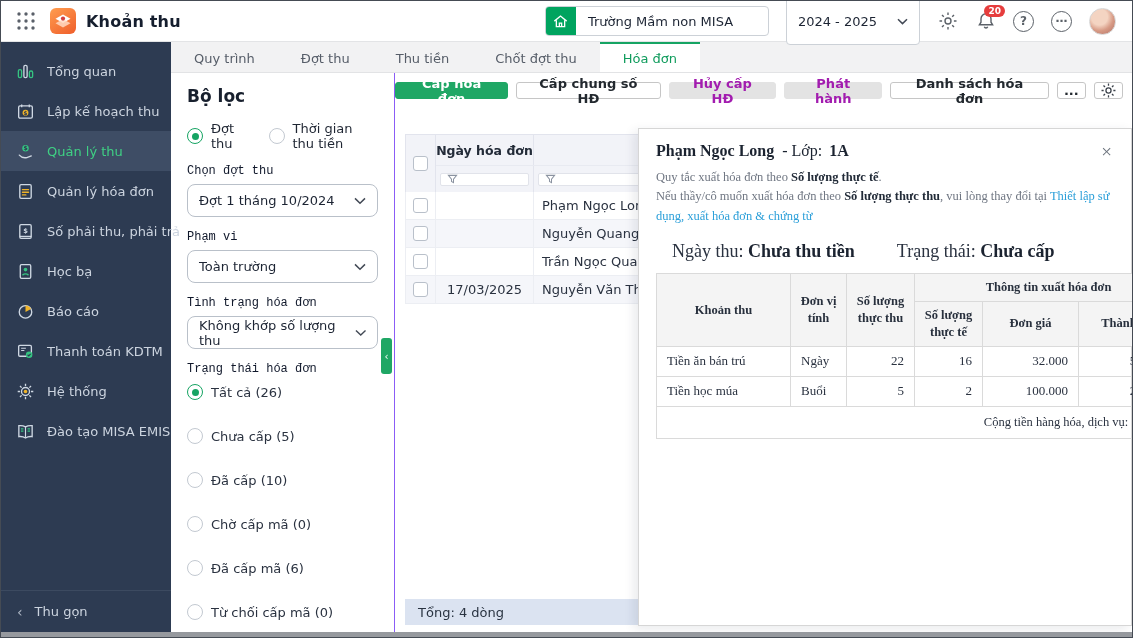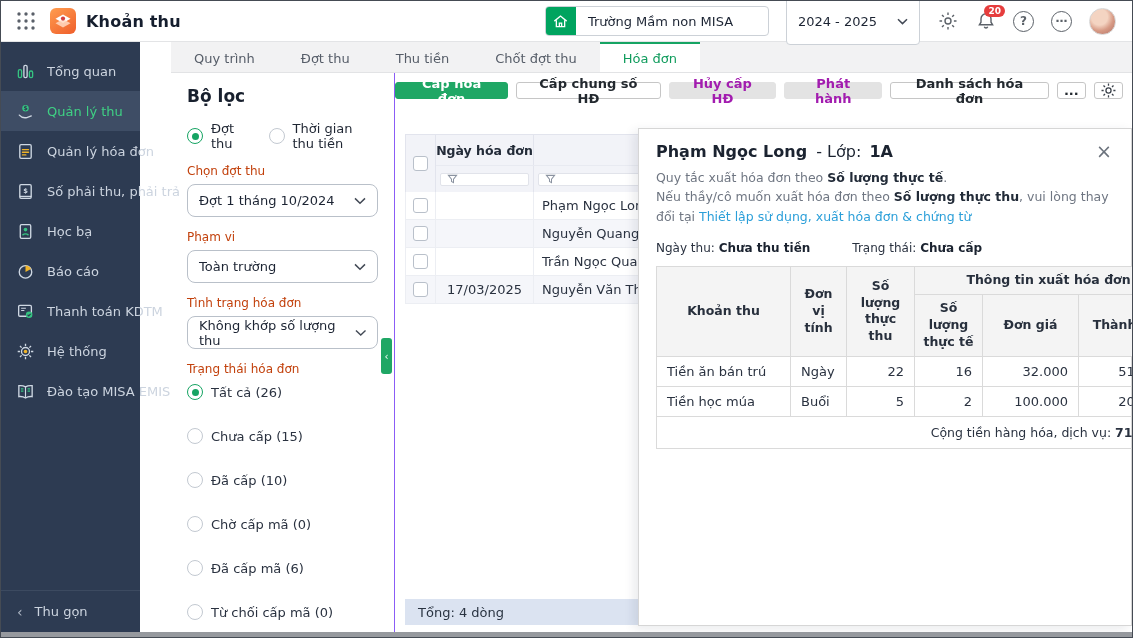--- a/index.html
+++ b/index.html
@@ -18,21 +18,21 @@
   .school-chip { display:flex; align-items:center; height:30px; border:1px solid #ccd1d7; border-radius:4px; overflow:hidden; width:224px; cursor:pointer; background:#fff; }
   .school-chip .house { width:30px; height:30px; background:#00a45f; display:flex; align-items:center; justify-content:center; flex:none; }
   .school-chip .sname { padding:0 12px; font-size:13px; color:#1c2433; white-space:nowrap; }
   .year-select { display:flex; align-items:center; justify-content:space-between; gap:20px; height:48px; border:1px solid #ccd1d7; border-radius:4px; padding:0 11px; font-size:13px; color:#1c2433; cursor:pointer; background:#fff; min-width:122px; }
   .tb-ic { width:21px; height:21px; display:flex; align-items:center; justify-content:center; color:#5b6168; cursor:pointer; position:relative; }
   .circle-ic { width:21px; height:21px; border:1.5px solid #5b6168; border-radius:50%; display:flex; align-items:center; justify-content:center; font-size:12px; font-weight:bold; color:#5b6168; cursor:pointer; }
   .badge { position:absolute; top:-6px; right:-9px; background:#e63d3d; color:#fff; font-size:9px; font-weight:bold; border-radius:8px; padding:1px 4px; line-height:1.2; }
   .avatar { width:27px; height:27px; border-radius:50%; background:radial-gradient(circle at 38% 32%, #f4d4c2 0 35%, #d79a85 60%, #b06f62 100%); border:1px solid #d6d6d6; cursor:pointer; }
 
   
-  .sidebar { position:absolute; top:41px; left:0; bottom:5px; width:139px; background:#2d3b52; display:flex; flex-direction:column; z-index:70; padding-top:9px; }
+  .sidebar { position:absolute; top:41px; left:0; bottom:5px; width:170px; background:#2d3b52; display:flex; flex-direction:column; z-index:70; padding-top:9px; }
   .side-item { height:40px; flex:none; display:flex; align-items:center; gap:12px; padding:0 14px; color:#ccd4df; font-size:13px; cursor:pointer; white-space:nowrap; }
   .side-item .sic { width:20px; height:20px; flex:none; display:flex; align-items:center; justify-content:center; }
   .side-item.active { background:#3e4d65; color:#3fd184; }
   .side-foot { margin-top:auto; border-top:1px solid #3c4a60; height:42px; display:flex; align-items:center; gap:12px; padding:0 16px; color:#ccd4df; font-size:13px; cursor:pointer; }
   .side-foot .chv { font-size:14px; color:#aeb7c4; }
 
   
   .content { position:absolute; top:41px; left:170px; right:0; bottom:5px; background:#fff; }
   .tabstrip { height:31px; background:#f2f2f3; border-bottom:1px solid #e2e3e5; display:flex; }
   .tab { padding:0 23px; display:flex; align-items:center; font-size:13px; color:#565d68; cursor:pointer; border-top:2px solid transparent; }
@@ -40,21 +40,21 @@
   .body-row { position:absolute; top:31px; left:0; right:0; bottom:0; display:flex; }
 
   
   .filter-panel { width:224px; flex:none; border-right:1px solid #8b5cf6; position:relative; padding:13px 16px 0 16px; background:#fff; }
   .filter-title { font-size:17px; font-weight:bold; color:#18202e; margin-bottom:15px; }
   .mode-row { display:flex; align-items:center; gap:8px; margin-bottom:6px; }
   .opt { display:flex; align-items:center; gap:8px; cursor:pointer; }
   .radio { width:16px; height:16px; border:1.5px solid #c3c9d1; border-radius:50%; background:#fff; position:relative; flex:none; }
   .radio.on { border-color:#16a463; }
   .radio.on::after { content:""; position:absolute; left:3.5px; top:3.5px; width:7px; height:7px; border-radius:50%; background:#16a463; }
-  .f-label { font-size:12px; color:#c2410c; margin:13px 0 6px; }
+  .f-label { font-size:12px; color:#0f172a; margin:13px 0 6px;font-family:Liberation Mono, monospace; }
   .f-select { height:33px; border:1px solid #b9c0c9; border-radius:8px; display:flex; align-items:center; justify-content:space-between; padding:8px 11px; font-size:13px; color:#1c2433; cursor:pointer; background:#fff; }
   .status-list { margin-top:8px; display:flex; flex-direction:column; gap:28px; font-size:13px; color:#2a3240; }
   .collapse-handle { position:absolute; right:2px; top:265px; width:11px; height:36px; background:#1fa765; border-radius:3px; color:#fff; font-size:10px; display:flex; align-items:center; justify-content:center; cursor:pointer; }
 
   
   .main-area { flex:1; position:relative; background:#fff; overflow:hidden; }
   .toolbar { position:absolute; top:9px; left:0; right:9px; display:flex; justify-content:flex-end; gap:8px; z-index:10; }
   .btn { height:17px; padding:0 13px; border:1px solid #c6c6c6; border-radius:3px; background:#fff; font-size:13px; font-weight:600; color:#23292f; display:flex; align-items:center; cursor:pointer; font-family:inherit; }
   .btn.primary { background:#1fa765; border-color:#1fa765; color:#fff; }
   .btn.disabled { background:#e3e3e3; border-color:#e3e3e3; color:#a21caf; }
@@ -71,29 +71,29 @@
   .f-box { flex:1; margin:2px 4px; background:#fff; border:1px solid #e1e3ea; border-radius:2px; display:flex; align-items:center; padding:0 6px; }
   .g-row { display:flex; height:28px; border:1px solid #eceef3; border-top:none; background:#fff; align-items:stretch; cursor:pointer; }
   .g-row.stripe { background:#f5f6fa; }
   .g-cb { width:30px; flex:none; border-right:1px solid #eceef3; display:flex; align-items:center; justify-content:center; }
   .g-date { width:98px; flex:none; border-right:1px solid #eceef3; display:flex; align-items:center; justify-content:center; font-size:13px; color:#2a3240; }
   .g-name { flex:1; display:flex; align-items:center; padding-left:8px; font-size:13px; color:#2a3240; overflow:hidden; white-space:nowrap; }
   .cb { width:15px; height:15px; border:1px solid #b9c0ca; border-radius:3px; background:#fff; cursor:pointer; flex:none; }
   .total-bar { position:absolute; left:10px; right:0; bottom:7px; height:26px; background:#dbe3f1; display:flex; align-items:center; padding:0 13px; font-size:13px; color:#2a3442; z-index:2; }
 
   
-  .detail { position:absolute; top:55px; left:243px; right:0; bottom:6px; background:#fff; border:1px solid #d6d6d6; box-shadow:-4px 3px 10px rgba(40,50,70,.10); z-index:30; padding:13px 17px; }
+  .detail { position:absolute; top:55px; left:243px; right:0; bottom:6px; background:#fff; border:1px solid #d6d6d6; box-shadow:-4px 3px 10px rgba(40,50,70,.10); z-index:30; padding:13px 17px;font-family:Liberation Serif, serif; }
   .d-titlerow { display:flex; align-items:flex-start; }
   .d-title { font-size:16px; color:#1b2330; }
   .d-title b { font-weight:bold; }
   .d-close { margin-left:auto; font-size:19px; color:#6c737d; cursor:pointer; line-height:1; padding:0 2px; }
   .d-rules { margin-top:7px; font-size:12.5px; color:#6f7682; line-height:1.55; max-width:470px; }
   .d-rules b { color:#222b38; }
   .d-link { color:#2b9fd9; cursor:pointer; }
-  .d-meta { margin-top:15px; display:flex; gap:42px; font-size:12px; color:#2a3240; }
+  .d-meta { margin-top:15px; display:flex; gap:42px; font-size:18px; color:#2a3240;margin-left:16px; }
   .d-meta b { font-weight:bold; color:#1b2330; }
   .d-table { margin-top:11px; border-collapse:collapse; width:478px; table-layout:fixed; }
   .d-table th, .d-table td { border:1px solid #dadada; }
   .d-table th { background:#f4f4f4; font-size:12.5px; font-weight:bold; color:#28303d; padding:5px 8px; text-align:center; line-height:1.35; }
   .d-table td { font-size:13px; color:#2a3240; padding:6px 10px; height:30px; }
   .td-l { text-align:left; } .td-r { text-align:right; }
   .d-total td { text-align:right; font-size:12.5px; color:#2a3240; padding:8px 10px; }
   .d-total b { font-weight:bold; }
 </style>
 </head>
@@ -170,20 +170,31 @@
     <div class="side-item">
       <span class="sic">
           <svg viewBox="0 0 20 20" width="19" height="19">
             <rect x="2.5" y="8" width="3.4" height="8.5" rx="1.5" fill="none" stroke="#35c481" stroke-width="1.4"></rect>
             <rect x="8.3" y="3.5" width="3.4" height="13" rx="1.5" fill="none" stroke="#cfd8e3" stroke-width="1.4"></rect>
             <rect x="14.1" y="9.5" width="3.4" height="7" rx="1.5" fill="none" stroke="#35c481" stroke-width="1.4"></rect>
           </svg>
         </span>
       <span>Tổng quan</span>
     </div>
+    <div class="side-item">
+      <span class="sic">
+          <svg viewBox="0 0 20 20" width="19" height="19">
+            <rect x="2.8" y="4" width="14.4" height="13" rx="1.5" fill="none" stroke="#cfd8e3" stroke-width="1.4"></rect>
+            <path d="M6 2.5v3M14 2.5v3" stroke="#cfd8e3" stroke-width="1.4"></path>
+            <circle cx="10" cy="11.3" r="3.1" fill="#f0b429"></circle>
+            <text x="10" y="13.4" font-size="6" text-anchor="middle" fill="#2d3b52" font-weight="bold">$</text>
+          </svg>
+        </span>
+      <span>Lập kế hoạch thu</span>
+    </div>
     <div class="side-item active">
       <span class="sic">
           <svg viewBox="0 0 20 20" width="19" height="19">
             <circle cx="10" cy="6.6" r="3.4" fill="#35c481"></circle>
             <text x="10" y="8.9" font-size="6.4" text-anchor="middle" fill="#2d3b52" font-weight="bold">$</text>
             <path d="M3.5 13.8q3 3.6 8 2.6l4.6-1.8" fill="none" stroke="#cfd8e3" stroke-width="1.4" stroke-linecap="round"></path>
           </svg>
         </span>
       <span>Quản lý thu</span>
     </div>
@@ -317,21 +328,21 @@
             </svg>
         </div>
         <div class="f-label">Trạng thái hóa đơn</div>
         <div class="status-list">
           <div class="opt">
               <span class="radio on"></span>
               <span>Tất cả (26)</span>
             </div>
           <div class="opt">
               <span class="radio"></span>
-              <span>Chưa cấp (15)</span>
+              <span>Chưa cấp (5)</span>
             </div>
           <div class="opt">
               <span class="radio"></span>
               <span>Đã cấp (10)</span>
             </div>
           <div class="opt">
               <span class="radio"></span>
               <span>Chờ cấp mã (0)</span>
             </div>
           <div class="opt">

